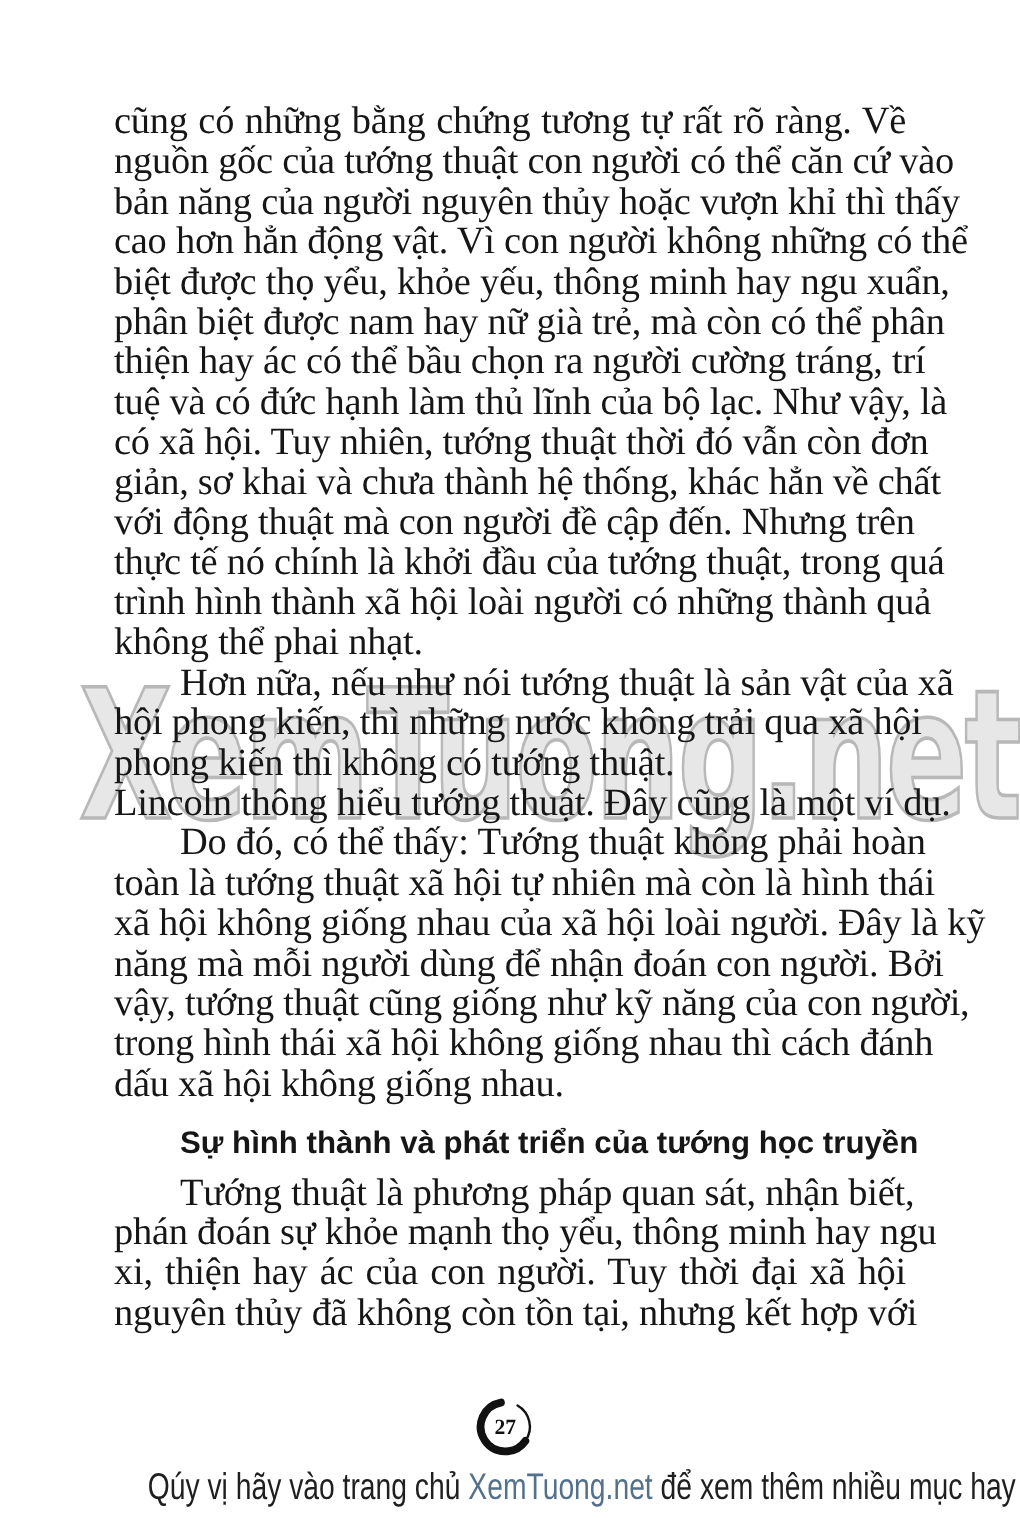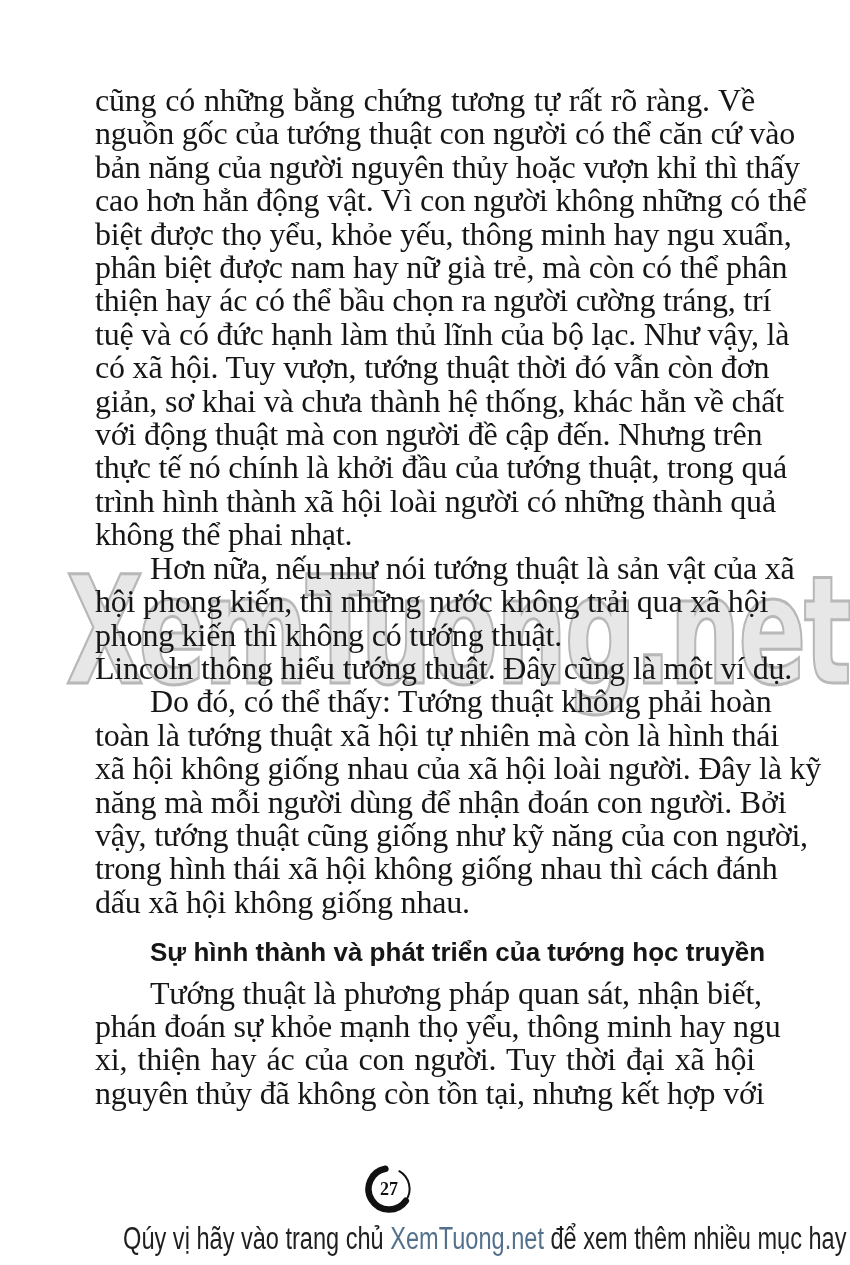--- a/index.html
+++ b/index.html
@@ -55,21 +55,21 @@
   }
   .block.heading .line{
     font-family:"Liberation Sans", sans-serif;
     font-weight:bold;
     font-size:26px;
     letter-spacing:0;
   }
   
   .pagenum-wrap{
     position:absolute;
-    left:364px;top:1161px;
+    left:396px;top:1161px;
     width:52px;height:58px;
     z-index:1;
   }
   .pagenum-wrap svg{position:absolute;left:0;top:0;}
   .pagenum{
     position:absolute;
     left:0;top:0;width:50px;height:56px;
     display:flex;align-items:center;justify-content:center;
     font-family:"Liberation Serif", serif;
     font-weight:bold;
@@ -106,21 +106,21 @@
   <main class="text-block">
       <div class="block paragraph">
         <div class="line">cũng có những bằng chứng tương tự rất rõ ràng. Về</div>
         <div class="line">nguồn gốc của tướng thuật con người có thể căn cứ vào</div>
         <div class="line">bản năng của người nguyên thủy hoặc vượn khỉ thì thấy</div>
         <div class="line">cao hơn hẳn động vật. Vì con người không những có thể</div>
         <div class="line">biệt được thọ yểu, khỏe yếu, thông minh hay ngu xuẩn,</div>
         <div class="line">phân biệt được nam hay nữ già trẻ, mà còn có thể phân</div>
         <div class="line">thiện hay ác có thể bầu chọn ra người cường tráng, trí</div>
         <div class="line">tuệ và có đức hạnh làm thủ lĩnh của bộ lạc. Như vậy, là</div>
-        <div class="line">có xã hội. Tuy vượn, tướng thuật thời đó vẫn còn đơn</div>
+        <div class="line">có xã hội. Tuy nhiên, tướng thuật thời đó vẫn còn đơn</div>
         <div class="line">giản, sơ khai và chưa thành hệ thống, khác hẳn về chất</div>
         <div class="line">với động thuật mà con người đề cập đến. Nhưng trên</div>
         <div class="line">thực tế nó chính là khởi đầu của tướng thuật, trong quá</div>
         <div class="line">trình hình thành xã hội loài người có những thành quả</div>
         <div class="line last">không thể phai nhạt.</div>
       </div>
       <div class="block paragraph">
         <div class="line indent">Hơn nữa, nếu như nói tướng thuật là sản vật của xã</div>
         <div class="line">hội phong kiến, thì những nước không trải qua xã hội</div>
         <div class="line last">phong kiến thì không có tướng thuật.</div>

